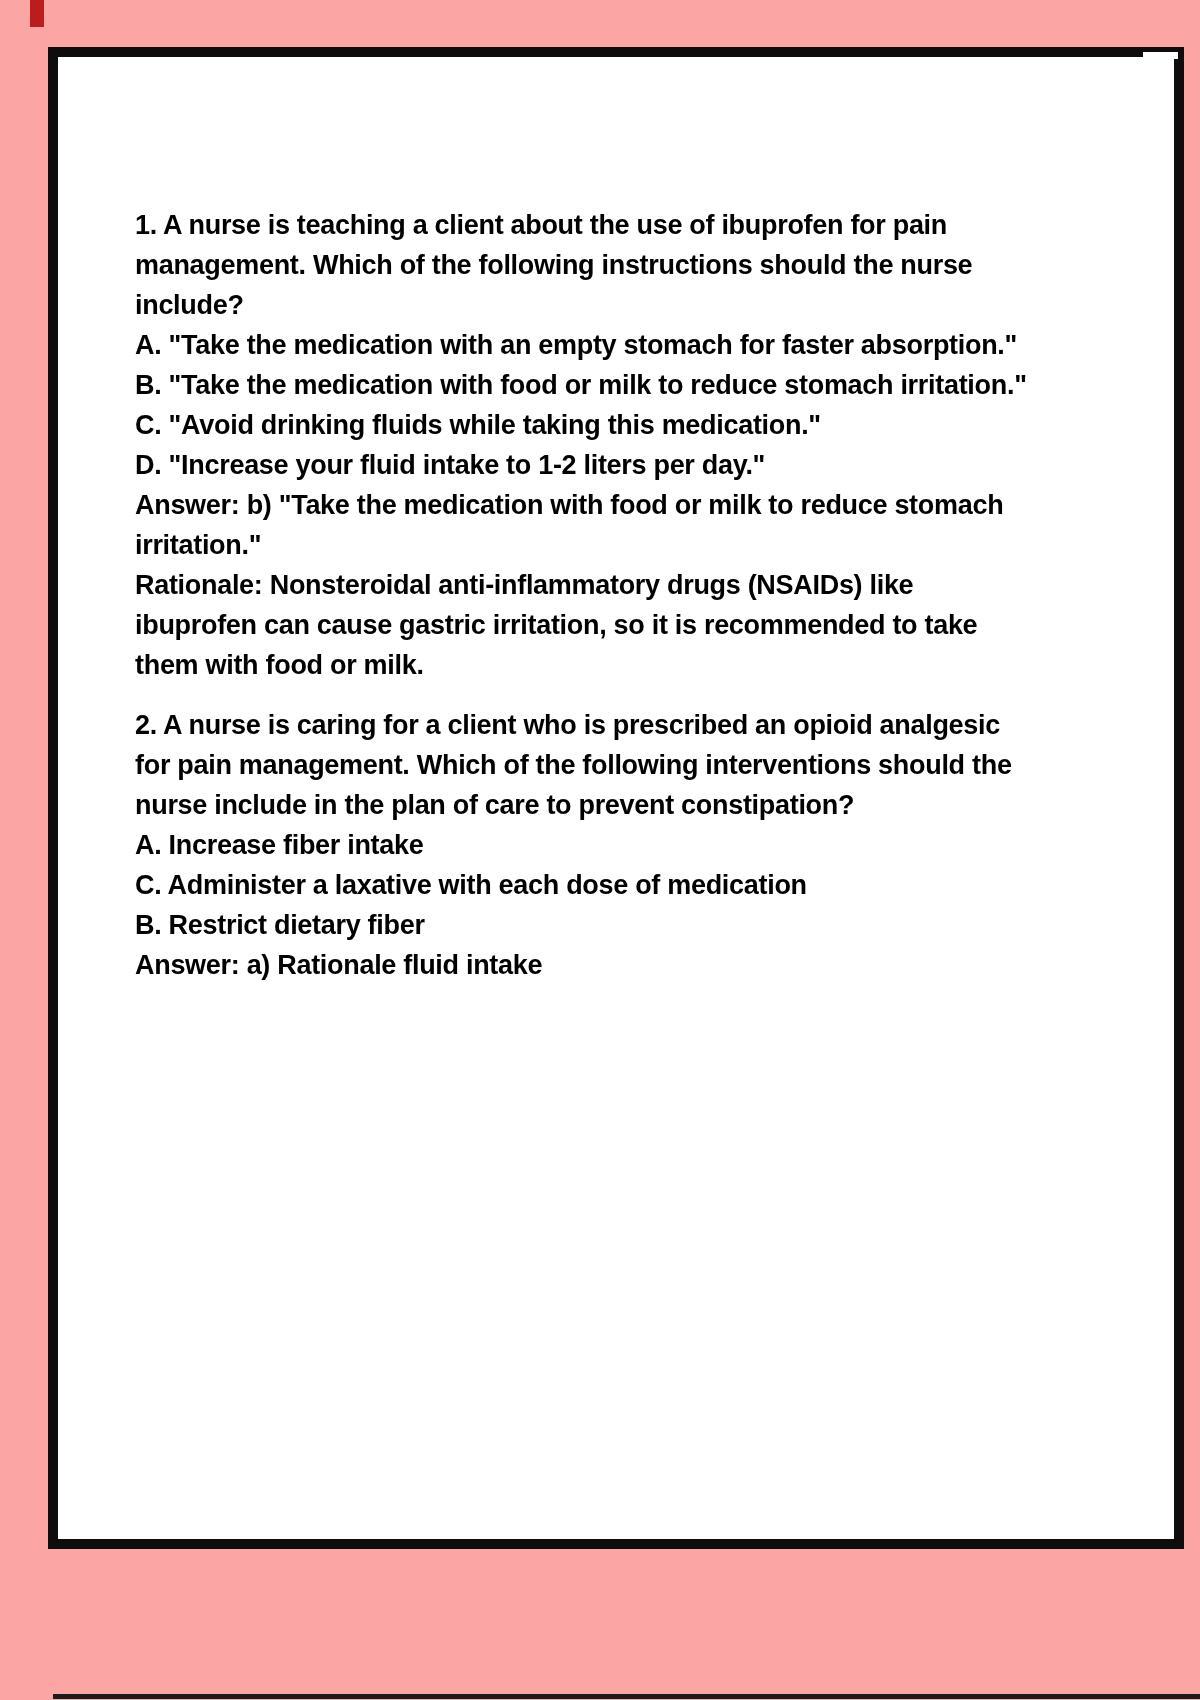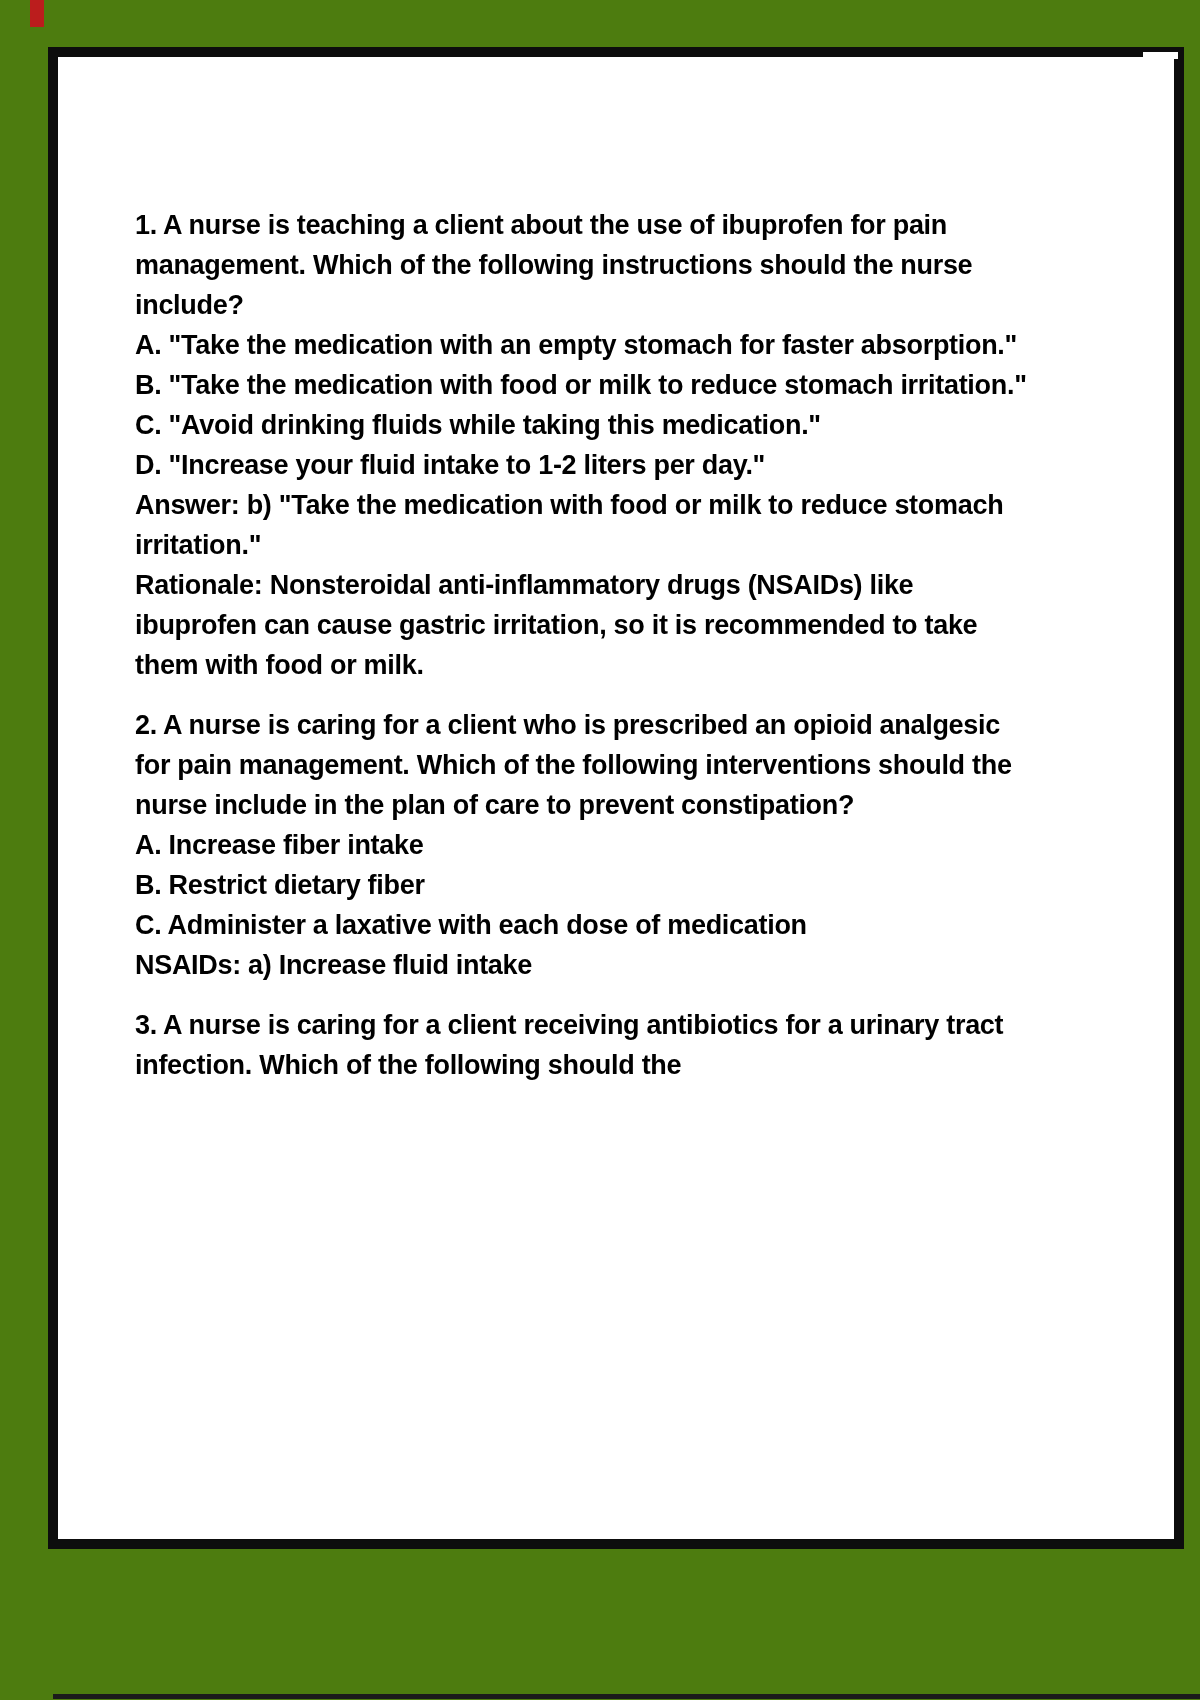--- a/index.html
+++ b/index.html
@@ -4,21 +4,21 @@
 <style>
   html, body {
     margin: 0;
     padding: 0;
     background: #ffffff;
   }
   .canvas {
     position: relative;
     width: 1200px;
     height: 1700px;
-    background: #4d7c0f;
+    background: #fca5a5;
     overflow: hidden;
     font-family: "Liberation Sans", "DejaVu Sans", sans-serif;
   }
   .red-mark {
     position: absolute;
     left: 30px;
     top: 0;
     width: 14px;
     height: 27px;
     background: #bb1d1d;
@@ -87,26 +87,23 @@
       <p>B. "Take the medication with food or milk to reduce stomach irritation."</p>
       <p>C. "Avoid drinking fluids while taking this medication."</p>
       <p>D. "Increase your fluid intake to 1-2 liters per day."</p>
       <p>Answer: b) "Take the medication with food or milk to reduce stomach irritation."</p>
       <p>Rationale: Nonsteroidal anti-inflammatory drugs (NSAIDs) like ibuprofen can cause gastric irritation, so it is recommended to take them with food or milk.</p>
     </section>
 
     <section class="qblock">
       <p>2. A nurse is caring for a client who is prescribed an opioid analgesic for pain management. Which of the following interventions should the nurse include in the plan of care to prevent constipation?</p>
       <p>A. Increase fiber intake</p>
+      <p>C. Administer a laxative with each dose of medication</p>
       <p>B. Restrict dietary fiber</p>
-      <p>C. Administer a laxative with each dose of medication</p>
-      <p>NSAIDs: a) Increase fluid intake</p>
+      <p>Answer: a) Rationale fluid intake</p>
     </section>
 
-    <section class="qblock">
-      <p>3. A nurse is caring for a client receiving antibiotics for a urinary tract infection. Which of the following should the</p>
-    </section>
 
   </div>
 
   <div class="bottom-rule"></div>
 
 </div>
 
 </body></html>

